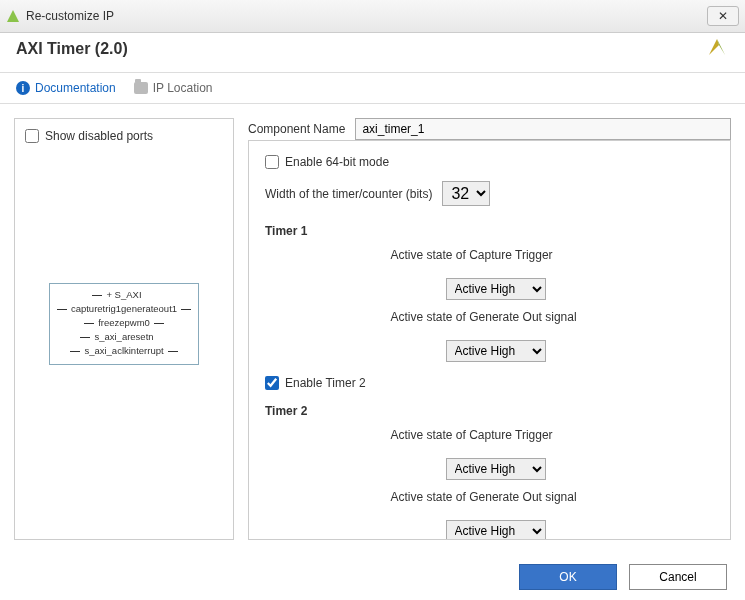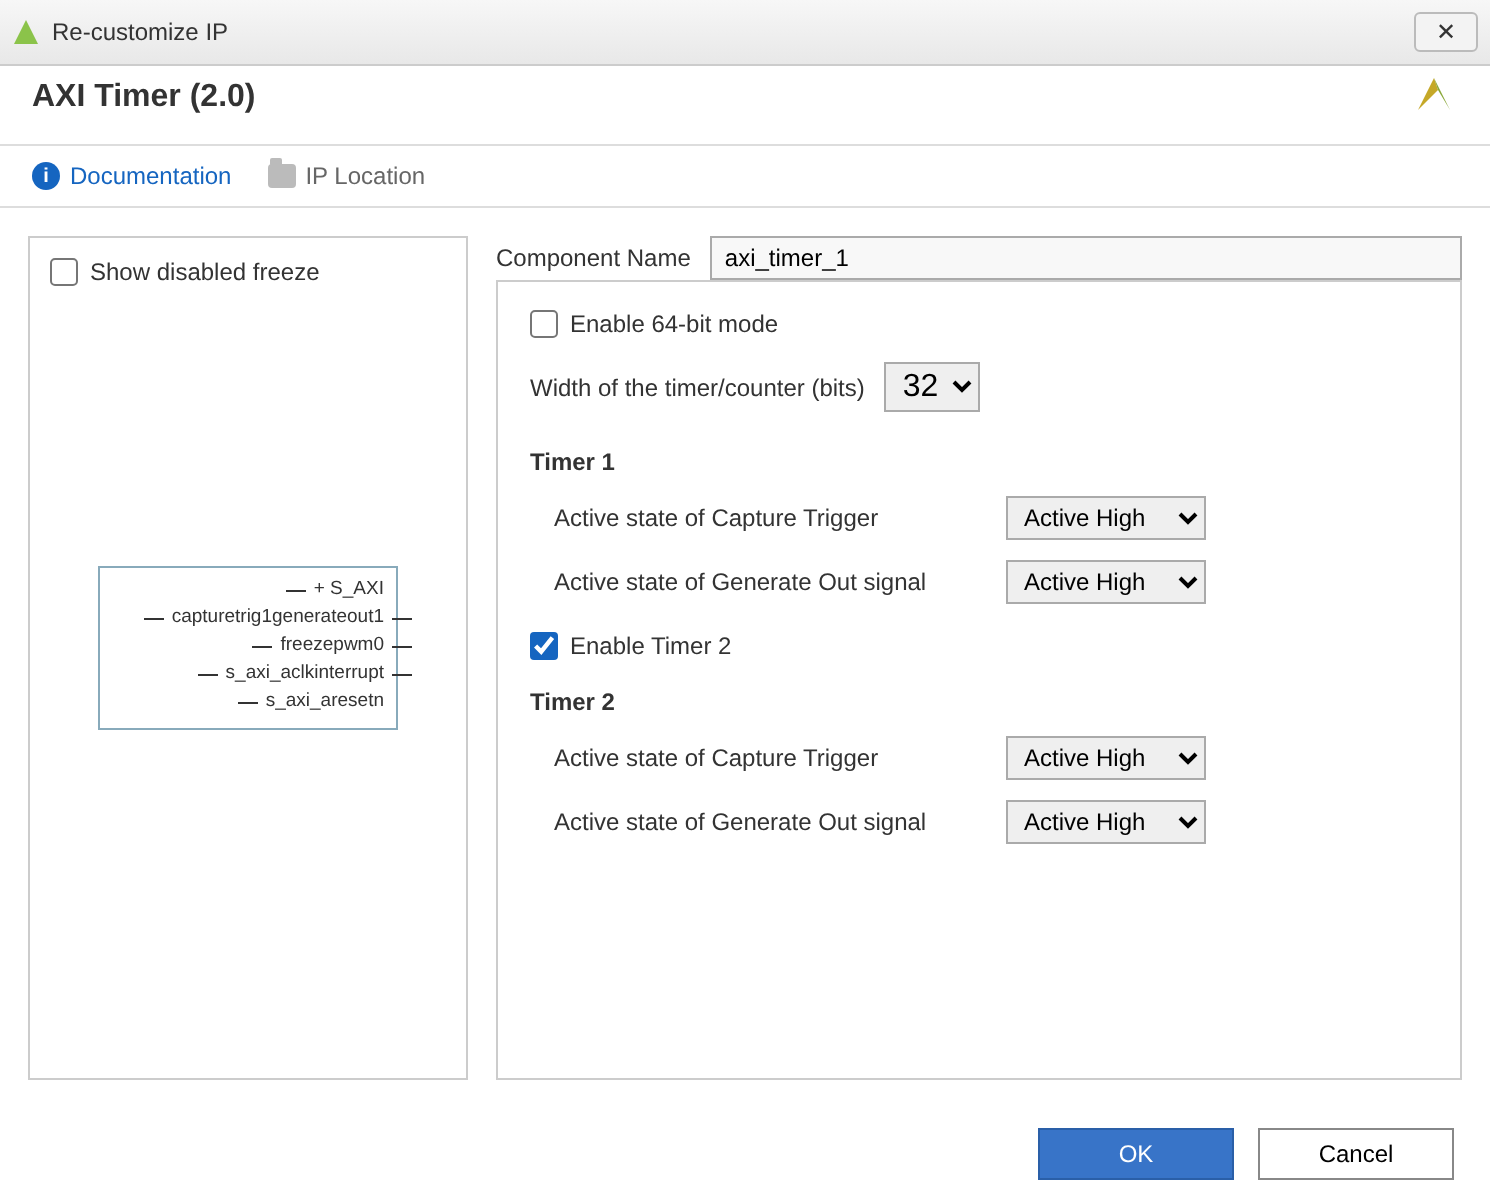--- a/index.html
+++ b/index.html
@@ -16,32 +16,32 @@
   .tool-link.gray { color:#666; }
   .info-icon { width:14px; height:14px; border-radius:50%; background:#1565c0; color:#fff; display:inline-flex; align-items:center; justify-content:center; font-size:10px; font-weight:bold; }
   .folder-icon { width:14px; height:12px; background:#bbb; border-radius:2px; position:relative; display:inline-block; }
   .folder-icon::before { content:""; position:absolute; top:-3px; left:1px; width:6px; height:4px; background:#bbb; border-radius:1px; }
   .content { display:flex; padding: 14px; gap: 14px; height: 450px; }
   .left-panel { width: 220px; border:1px solid #ccc; padding:10px; position:relative; }
   .right-panel { flex:1; display:flex; flex-direction:column; }
   .check { display:flex; align-items:center; gap:6px; margin-bottom: 10px; }
   .check input { width:14px; height:14px; }
   .ip-block { border:1px solid #8ab; background:#fff; width: 150px; margin: 140px auto 0 auto; position:relative; padding:4px 6px 6px 6px; }
-  .ip-row { display:flex; justify-content:flex-end; font-size:9.5px; line-height:14px; }
+  .ip-row { display:flex; justify-content:center; font-size:9.5px; line-height:14px; }
   .ip-row .lport, .ip-row .rport { position:relative; white-space:nowrap; }
   .ip-row .lport::before { content:""; position:absolute; left:-14px; top:50%; width:10px; border-top:1px solid #333; }
   .ip-row .rport::after { content:""; position:absolute; right:-14px; top:50%; width:10px; border-top:1px solid #333; }
   .comp-name-row { display:flex; align-items:center; gap:10px; }
   .comp-name-row input { flex:1; border:1px solid #aaa; padding:3px 6px; background:#f8f8f8; font-size:12px; }
   .config-box { border:1px solid #ccc; padding:14px 16px; flex:1; overflow:auto; }
   .config-box .check { margin-bottom:12px; }
   .width-row { display:flex; align-items:center; gap:10px; margin-bottom:18px; }
   .width-row select { border:1px solid #aaa; padding:2px 4px; font-size:16px; }
   .section-title { font-weight:bold; margin-bottom:10px; }
-  .field-row { display:flex; align-items:center; gap:16px; margin-bottom:10px; padding-left:12px; }
+  .field-row { display:flex; align-items:center; gap:16px; margin-bottom:10px; padding-left:12px;flex-direction:column; }
   .field-row label { width:210px; }
   .field-row select { border:1px solid #aaa; padding:2px 4px; width:100px; font-size:12px; }
   .enable-t2 { display:flex; align-items:center; gap:6px; margin:14px 0 14px 0; }
   .enable-t2 input { width:14px; height:14px; accent-color:#1565c0; }
   .footer { position:absolute; bottom:10px; right:18px; display:flex; gap:12px; }
   .btn { width:98px; height:26px; border:1px solid #888; background:#fff; cursor:pointer; font-size:12px; }
   .btn.primary { background:#3874c8; border-color:#2a5fa8; color:#fff; }
 </style>
 </head>
 <body>
@@ -74,42 +74,42 @@
   <span class="tool-link gray">
     <span class="folder-icon"></span>
     <span>IP Location</span>
   </span>
 </div>
 
 <div class="content">
   <div class="left-panel">
     <label class="check">
       <input type="checkbox" style="">
-      <span>Show disabled freeze</span>
+      <span>Show disabled ports</span>
     </label>
     <div class="ip-block">
       <div class="ip-row">
           <span class="lport">+ S_AXI</span>
           <span class="rport" style="visibility:hidden"></span>
         </div>
       <div class="ip-row">
           <span class="lport">capturetrig1</span>
           <span class="rport">generateout1</span>
         </div>
       <div class="ip-row">
           <span class="lport">freeze</span>
           <span class="rport">pwm0</span>
         </div>
       <div class="ip-row">
+          <span class="lport">s_axi_aresetn</span>
+          <span class="rport" style="visibility:hidden"></span>
+        </div>
+      <div class="ip-row">
           <span class="lport">s_axi_aclk</span>
           <span class="rport">interrupt</span>
-        </div>
-      <div class="ip-row">
-          <span class="lport">s_axi_aresetn</span>
-          <span class="rport" style="visibility:hidden"></span>
         </div>
     </div>
   </div>
 
   <div class="right-panel">
     <div class="comp-name-row">
       <span>Component Name</span>
       <input type="text" value="axi_timer_1" style="">
     </div>
 

